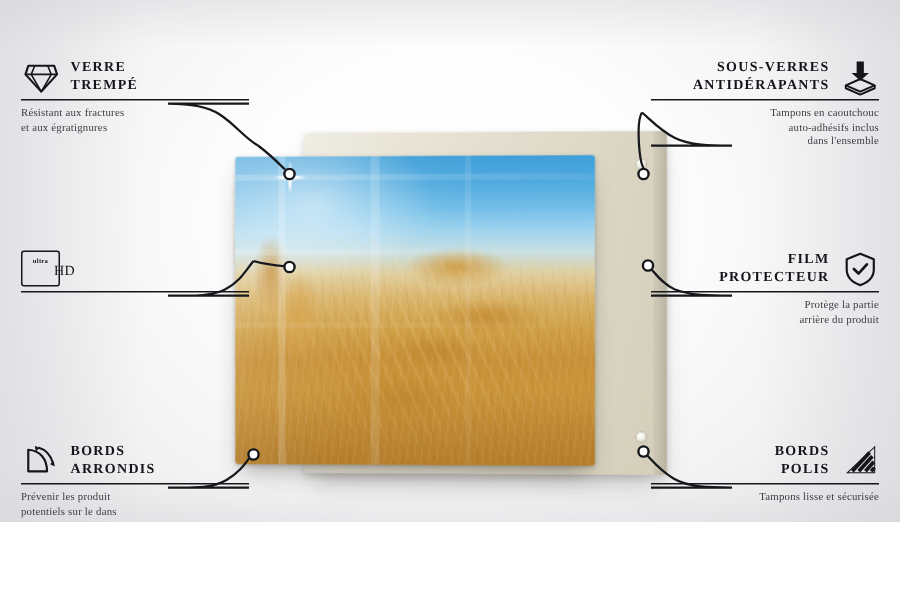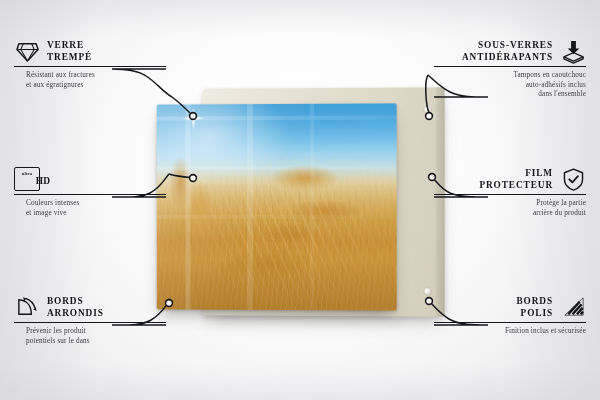--- a/index.html
+++ b/index.html
@@ -2,21 +2,21 @@
 <html><head>
 <meta charset="utf-8">
 <style>
   html,body{margin:0;padding:0;}
   body{
     width:600px;height:400px;overflow:hidden;
     font-family:"Liberation Serif", serif;
     background:#ffffff;
   }
   #stage{
-    position:relative;width:600px;height:400px;overflow:hidden;
+    position:relative;width:600px;height:348px;overflow:hidden;
     background:
       radial-gradient(ellipse 62% 85% at 50% 42%, #ffffff 0%, #fdfdfd 38%, #f4f4f5 70%, #e8e8ea 100%);
   }
   
   .vig{position:absolute;inset:0;pointer-events:none;
     background:
       linear-gradient(to right, rgba(214,214,218,.55) 0%, rgba(214,214,218,0) 16%),
       linear-gradient(to left,  rgba(214,214,218,.55) 0%, rgba(214,214,218,0) 16%),
       linear-gradient(to bottom, rgba(205,205,210,.35) 0%, rgba(205,205,210,0) 9%),
       linear-gradient(to top, rgba(205,205,210,.30) 0%, rgba(205,205,210,0) 9%);
@@ -87,31 +87,31 @@
 
   
   .feat{position:absolute;width:152px;}
   .feat .head{display:flex;align-items:center;gap:7px;}
   .feat.right .head{flex-direction:row-reverse;}
   .ficon{width:26px;height:26px;flex:0 0 26px;display:flex;align-items:center;justify-content:center;color:#15161a;}
   .ftitle{font-size:9.3px;font-weight:700;letter-spacing:.9px;color:#14151a;
     line-height:12.5px;text-transform:uppercase;}
   .feat.right .ftitle{text-align:right;}
   .rule{height:0;border-top:1.4px solid #16171b;margin:2px 0 4px;}
-  .fcap{font-size:7.2px;line-height:9.6px;color:#3b3c40;letter-spacing:.15px;margin-left:12px;}
+  .fcap{font-size:7.2px;line-height:9.6px;color:#3b3c40;letter-spacing:.15px;}
   .feat.right .fcap{text-align:right;}
 
   .f1{left:14px;top:38px;}  .f2{left:14px;top:166px;} .f3{left:14px;top:294px;}
   .f4{left:434px;top:38px;} .f5{left:434px;top:166px;} .f6{left:434px;top:294px;}
 
   
   .hdbox{width:24px;height:22px;border:1.5px solid #15161a;border-radius:2px;
     display:flex;flex-direction:column;align-items:center;justify-content:center;line-height:1;}
   .hdbox .u{font-size:4.4px;font-weight:700;letter-spacing:.2px;color:#15161a;}
-  .hdbox .h{font-size:9.4px;font-weight:700;letter-spacing:.2px;color:#15161a;margin-top:.5px;margin-left:32px;}
+  .hdbox .h{font-size:9.4px;font-weight:400;letter-spacing:.2px;color:#15161a;margin-top:.5px;margin-left:32px;}
 
   #wires{position:absolute;inset:0;pointer-events:none;}
 </style>
 </head>
 <body>
 
 <div id="stage">
   <div class="vig"></div>
 
   <div id="product">
@@ -180,23 +180,20 @@
   <div class="feat left f2">
     <div class="head">
       <span class="ficon">
         <span class="hdbox">
           <span class="u">ultra</span>
           <span class="h">HD</span>
         </span>
       </span>
     </div>
     <div class="rule"></div>
-    <div class="fcap">
-      <span>Couleurs intenses</span><br><span>et image vive</span>
-    </div>
   </div>
 
   <div class="feat left f3">
     <div class="head">
       <span class="ficon">
         <svg viewBox="0 0 26 26" width="25" height="25">
           <path d="M4 5 V20 H17 C17 11 12 5.5 4 5 Z" fill="none" stroke="#15161a" stroke-width="1.5" stroke-linejoin="round"></path>
           <path d="M11 3.5 C16 5 19.5 9 21 14" fill="none" stroke="#15161a" stroke-width="1.4"></path>
           <path d="M8.5 2.2 L11.8 3.8 L9.3 6.2 Z" fill="#15161a"></path>
           <path d="M22.4 16.6 L19.1 15.1 L21.6 12.7 Z" fill="#15161a"></path>
@@ -261,16 +258,16 @@
             <path d="M20.6 20 L22.8 17.4"></path>
           </g>
         </svg>
       </span>
       <span class="ftitle">
         <span>BORDS</span><br><span>POLIS</span>
       </span>
     </div>
     <div class="rule"></div>
     <div class="fcap">
-      <span>Finition inclus et sécurisée</span>
+      <span>Tampons lisse et sécurisée</span>
     </div>
   </div>
 </div>
 
 </body></html>

